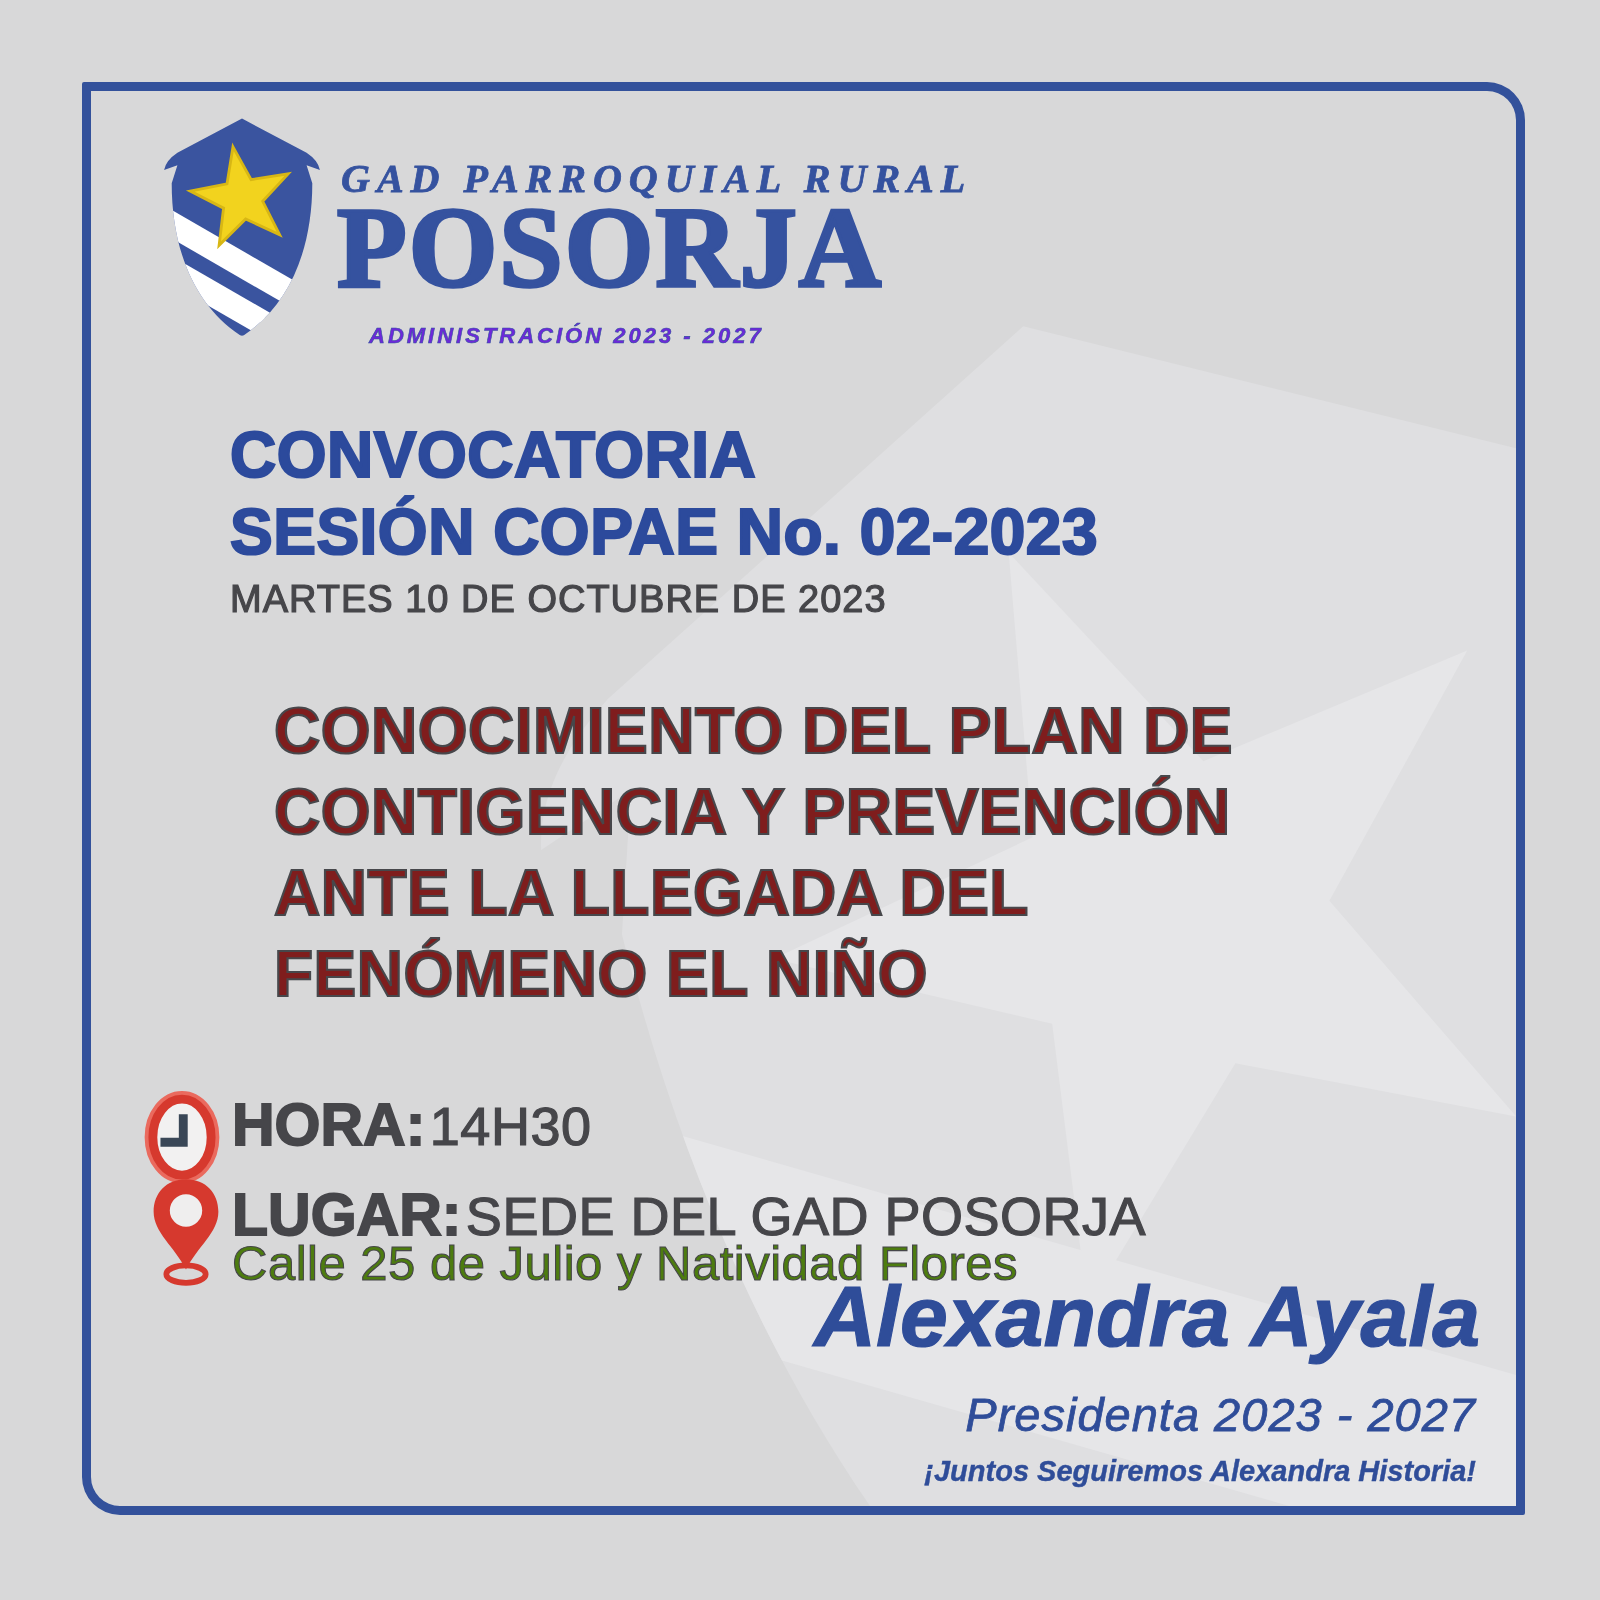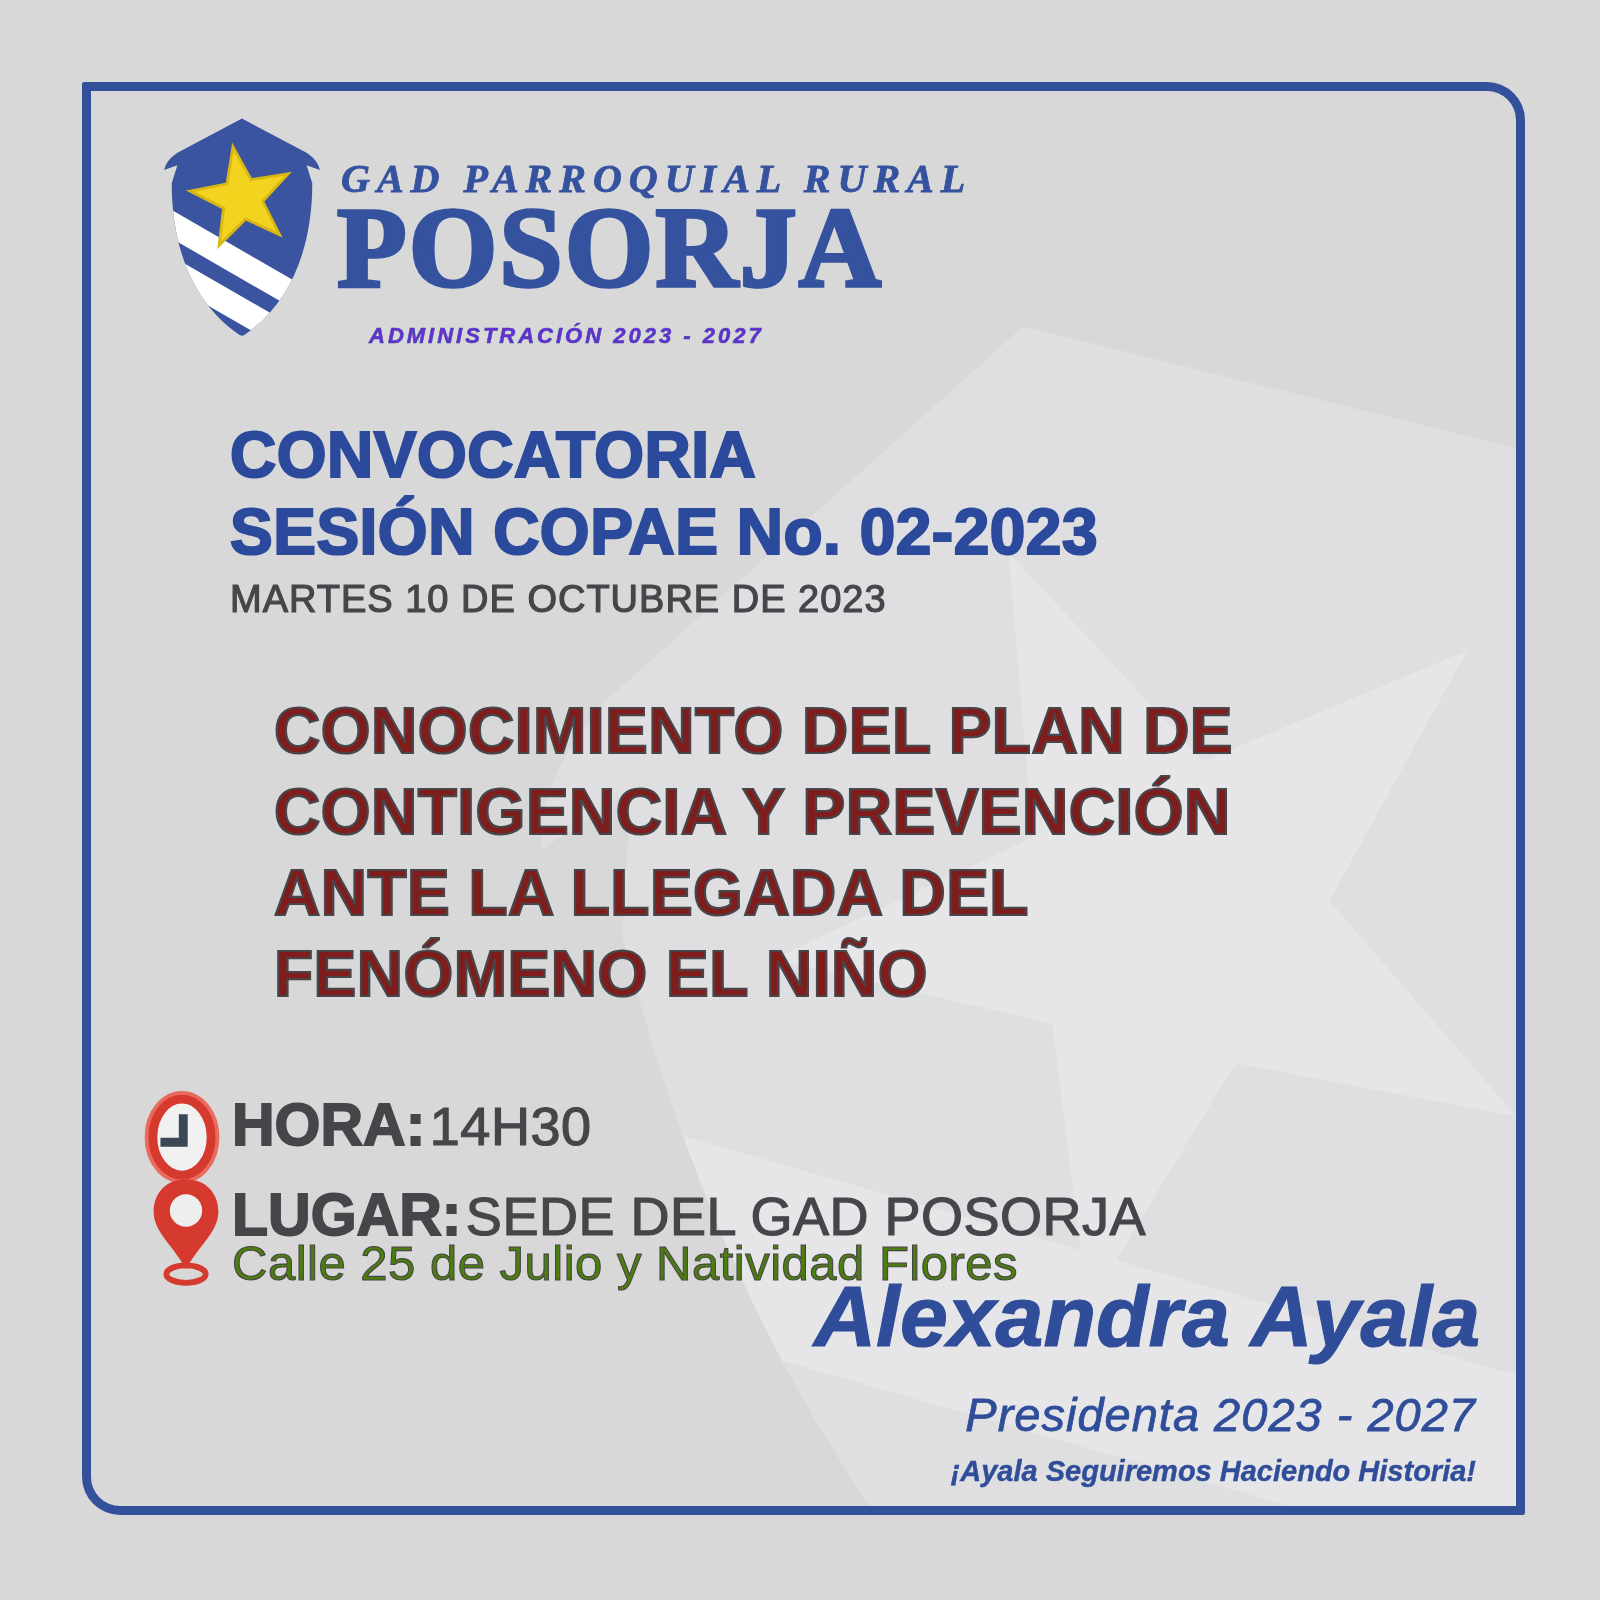--- a/index.html
+++ b/index.html
@@ -188,16 +188,16 @@
       <circle cx="32" cy="29" r="14" fill="#efeeee"></circle>
     </svg>
     <div class="row-place">
       <span class="detail-label">LUGAR:</span>
       <span class="detail-value">SEDE DEL GAD POSORJA</span>
     </div>
     <div class="address">Calle 25 de Julio y Natividad Flores</div>
 
     <div class="sig-name">Alexandra Ayala</div>
     <div class="sig-role">Presidenta 2023 - 2027</div>
-    <div class="sig-slogan">¡Ayala Seguiremos Haciendo Historia!</div>
+    <div class="sig-slogan">¡Juntos Seguiremos Alexandra Historia!</div>
 
   </div>
 </div>
 
 </body></html>

